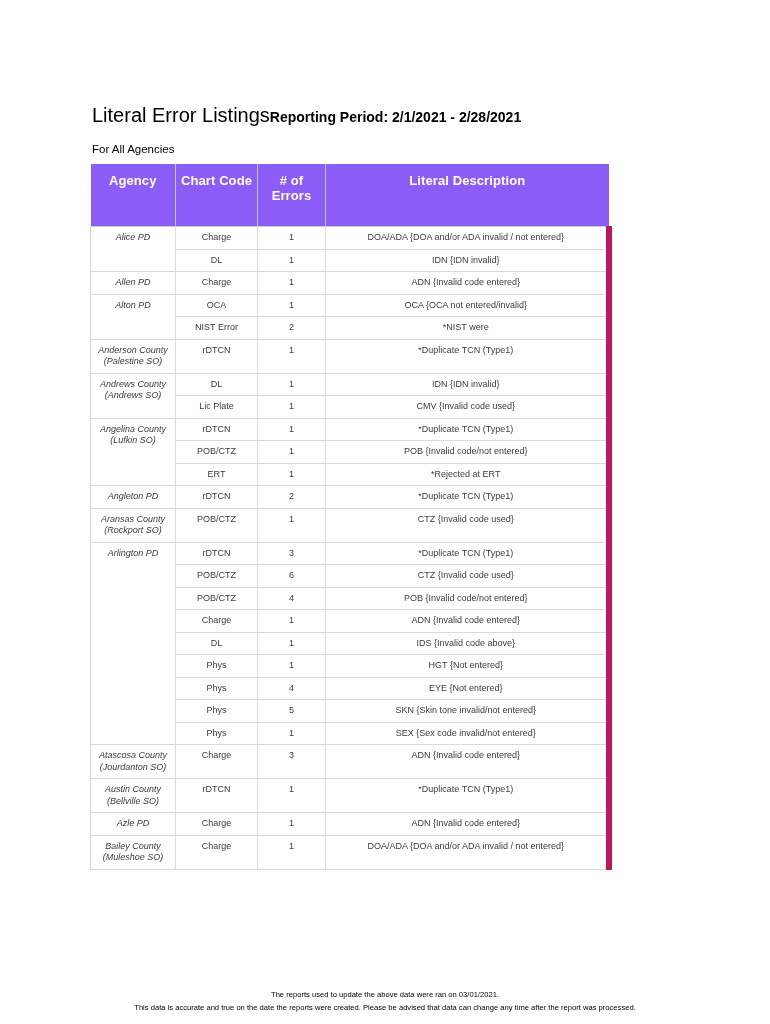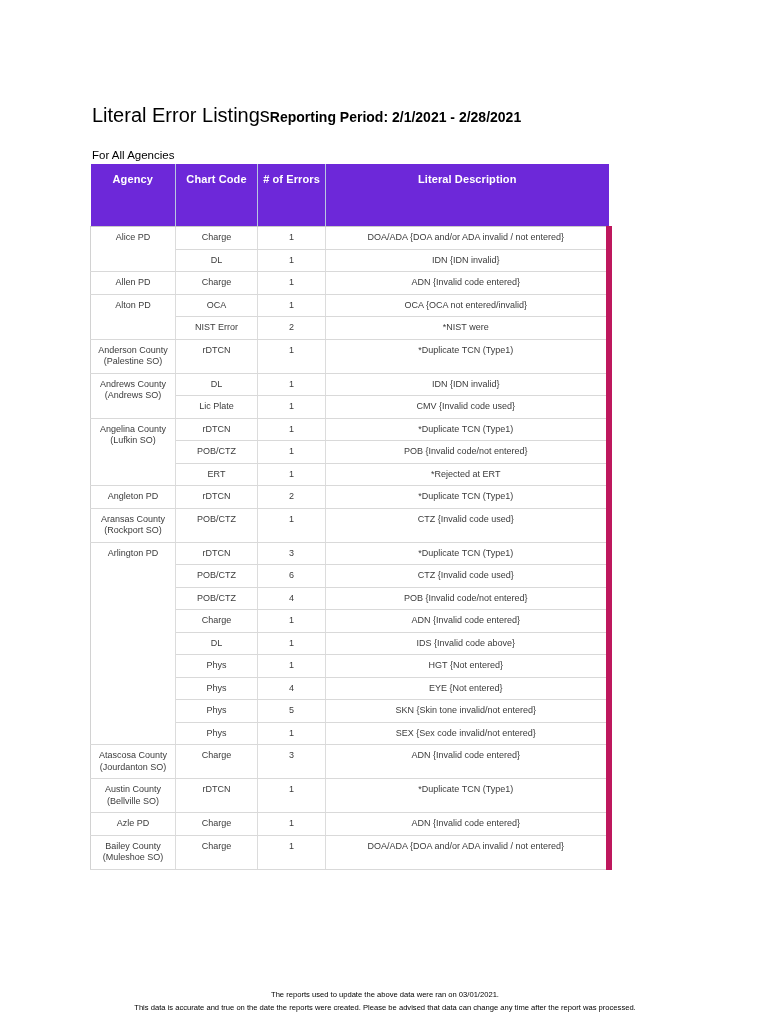--- a/index.html
+++ b/index.html
@@ -38,42 +38,42 @@
     letter-spacing: 0px;
     white-space: nowrap;
   }
   .reporting-period {
     font-size: 14px;
     font-weight: 700;
     color: #000000;
     white-space: nowrap;
   }
   .subtitle {
-    margin-top: 22px;
+    margin-top: 16px;
     font-size: 11.5px;
     color: #000000;
   }
   table.report {
     position: absolute;
     left: 90px;
     top: 164px;
     width: 518px;
     border-collapse: collapse;
     table-layout: fixed;
     font-size: 9px;
   }
   table.report col.c-agency { width: 85px; }
   table.report col.c-chart  { width: 82px; }
   table.report col.c-errors { width: 68px; }
   table.report col.c-desc   { width: 283px; }
 
   table.report thead th {
-    background: #6d28d9;
+    background: #8b5cf6;
     color: #ffffff;
-    font-size: 11px;
+    font-size: 13px;
     font-weight: 700;
     height: 52px;
     vertical-align: top;
     padding-top: 9px;
     border-right: 1px solid #b9c6e0;
     border-bottom: 1px solid #c9c9c9;
     text-align: center;
     letter-spacing: 0.1px;
   }
   table.report thead th:last-child { border-right: none; margin-top: 28px; }
@@ -84,20 +84,21 @@
     border-right-color: #dcdcdc;
     padding: 5px 3px;
     text-align: center;
     vertical-align: top;
     color: #3b3b3b;
     font-size: 9px;
     line-height: 1.28;
   }
   table.report td.agency-cell {
     border-left: 1px solid #d2d2d2;
+    font-style: italic;
   }
   table.report td.desc-cell {
     border-right: 6px solid #be185d;
   }
   .pad-tall { height: 18px; }
 
   .footer {
     position: absolute;
     left: 0;
     top: 972px;

